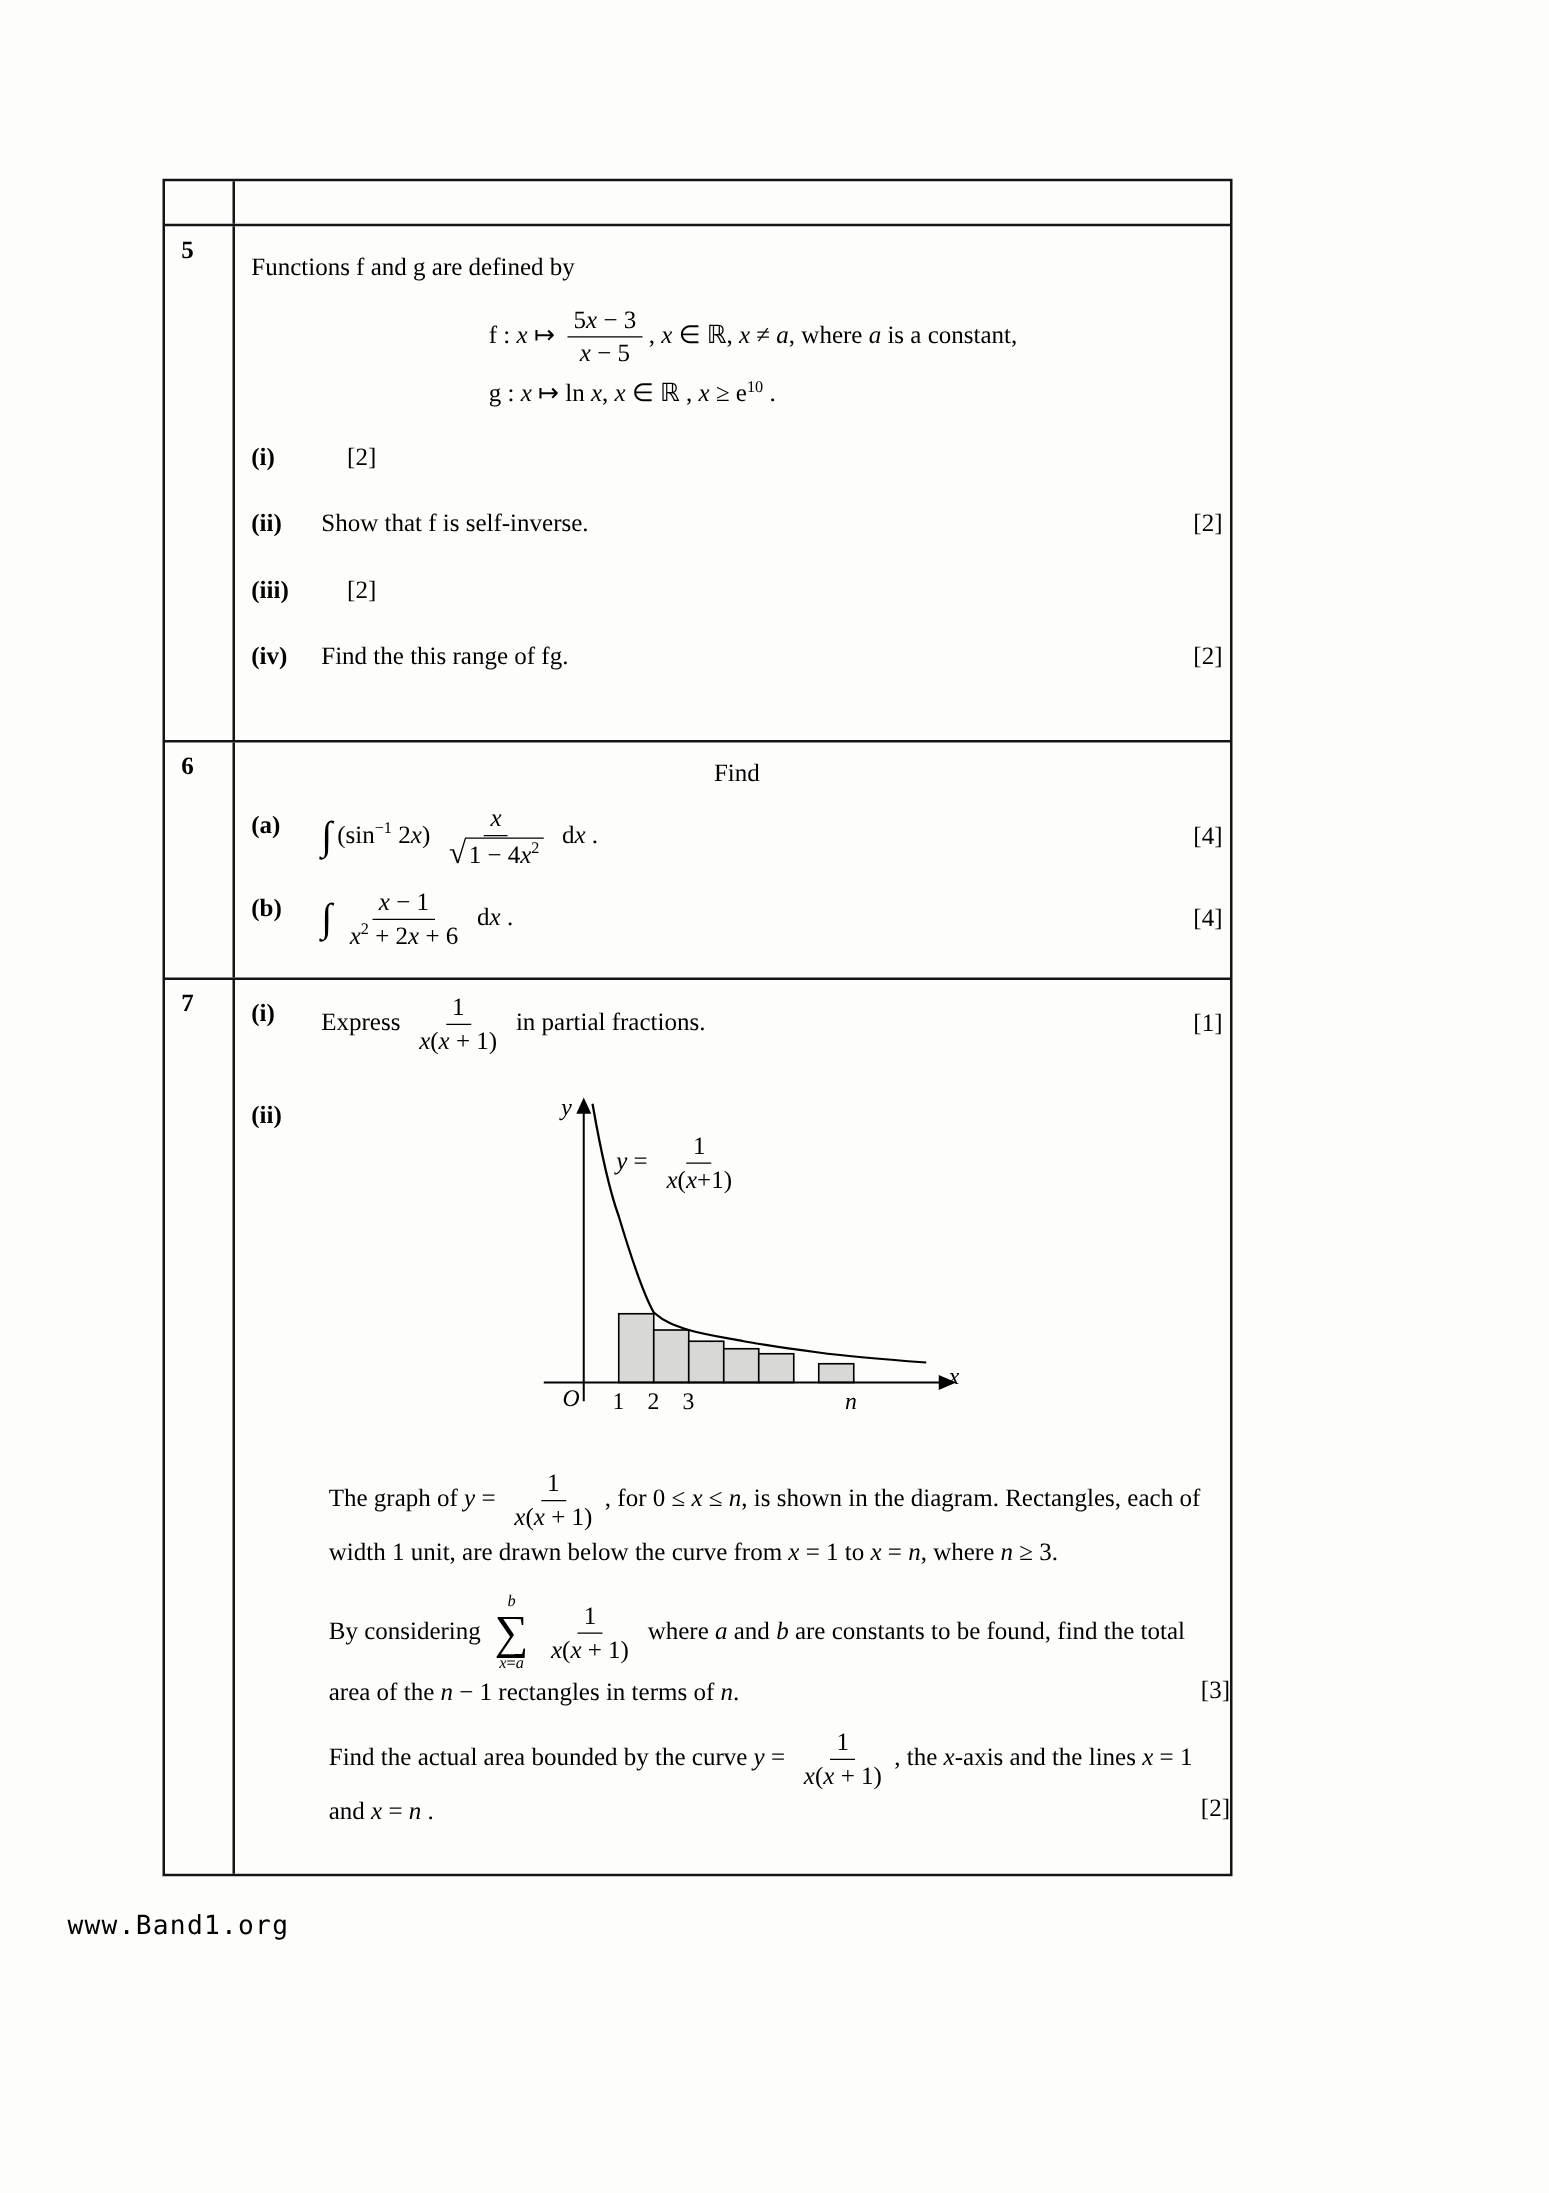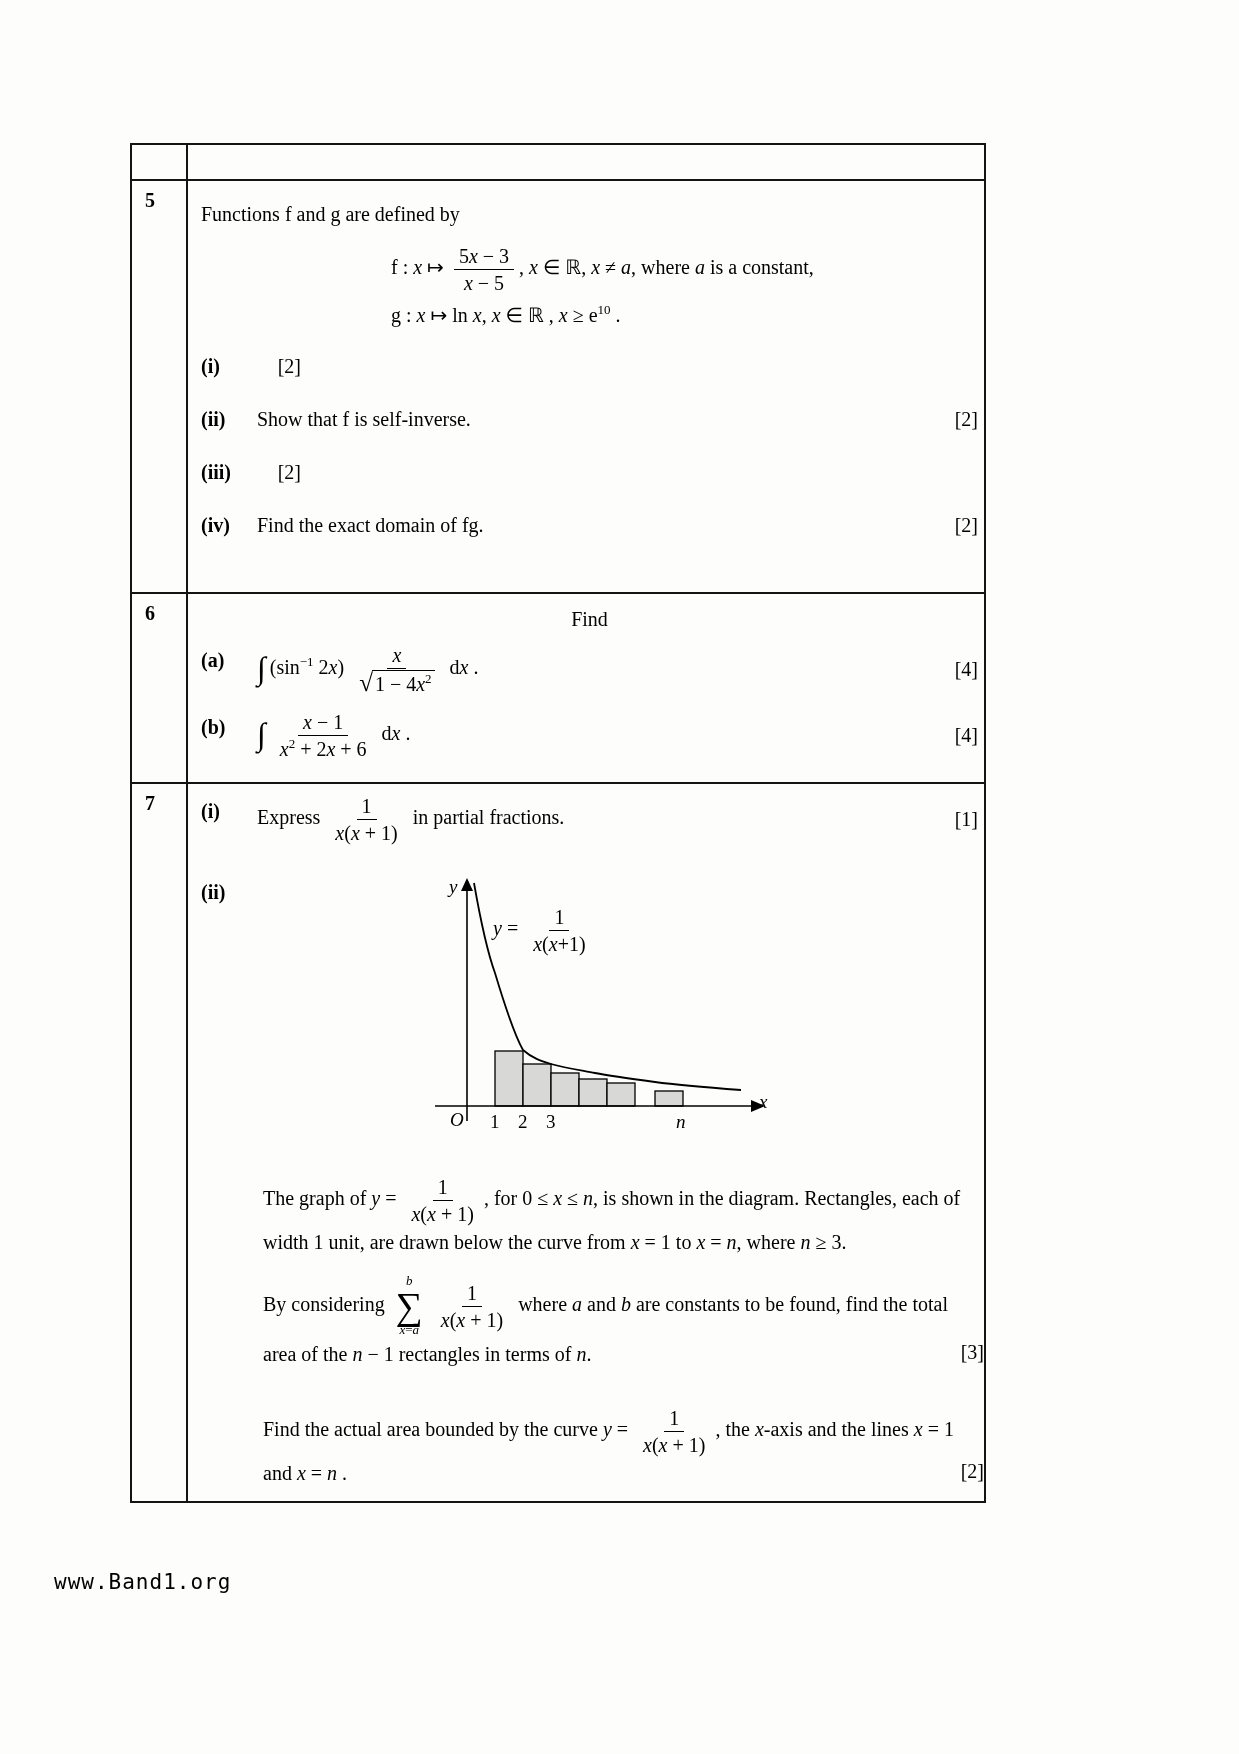--- a/index.html
+++ b/index.html
@@ -31,21 +31,21 @@
   .item .ilabel { width:56px; flex-shrink:0; font-weight:bold; line-height:1.75; }
   .item .itext { flex:1; min-width:0; line-height:1.75; }
   .item .imark { width:44px; flex-shrink:0; text-align:right; align-self:flex-end; line-height:1.75; }
   .item.center-mark .imark { align-self:center; }
   .q5-items .item { margin-top:18px; }
 
   
   .para { position:relative; margin:16px 0 0 62px; line-height:1.6; }
   .para .pmark { position:absolute; right:-6px; bottom:2px; }
   .para1 { margin-top:30px; }
-  .para3 { margin-top:36px; }
+  .para3 { margin-top:12px; }
 
   
   .frac { display:inline-flex; flex-direction:column; align-items:center; vertical-align:middle; margin:0 5px; text-align:center; }
   .frac > .num { display:block; padding:0 5px 1px; border-bottom:1.6px solid #000; white-space:nowrap; line-height:1.2; }
   .frac > .den { display:block; padding:1px 5px 0; white-space:nowrap; line-height:1.2;text-align:right; }
   .sqrt { display:inline-flex; align-items:flex-start; }
   .sqrt-sym { font-size:1.25em; line-height:1; margin-right:-1px; }
   .sqrt-body { border-top:1.6px solid #000; padding:1px 3px 0; white-space:nowrap; }
   .bigsum { display:inline-flex; flex-direction:column; align-items:center; vertical-align:middle; margin:0 8px 0 6px; line-height:1; }
   .sum-top, .sum-bot { font-size:13px; line-height:1.15; }
@@ -63,21 +63,21 @@
   .gx { left:330px; top:211px; }
   .go { left:21px; top:229px; }
   .gt1 { left:61px; top:231px; }
   .gt2 { left:89px; top:231px; }
   .gt3 { left:117px; top:231px; }
   .gn { left:247px; top:231px; }
   .geq { position:absolute; left:64px; top:24px; font-size:20px; white-space:nowrap; }
 
   
   .footer {
-    position:absolute; left:54px; top:1570px;
+    position:absolute; left:54px; top:1528px;
     font-family:"DejaVu Sans Mono", monospace; font-size:21px; letter-spacing:1px;
   }
 </style>
 </head>
 <body>
 
 <div class="page">
 
   <div class="exam-table">
 
@@ -105,21 +105,21 @@
             <div class="ilabel">(ii)</div>
             <div class="itext">Show that f is self-inverse.</div>
             <div class="imark">[2]</div>
           </div>
           <div class="item">
             <div class="ilabel">(iii)</div>
             <div class="imark">[2]</div>
           </div>
           <div class="item">
             <div class="ilabel">(iv)</div>
-            <div class="itext">Find the exact domain of fg.</div>
+            <div class="itext">Find the this range of fg.</div>
             <div class="imark">[2]</div>
           </div>
         </div>
       </div>
     </div>
 
     <div class="trow q6">
       <div class="ncell">6</div>
       <div class="bcell">
         <div class="line" style="margin-top:2px;text-align:center;">Find</div>

